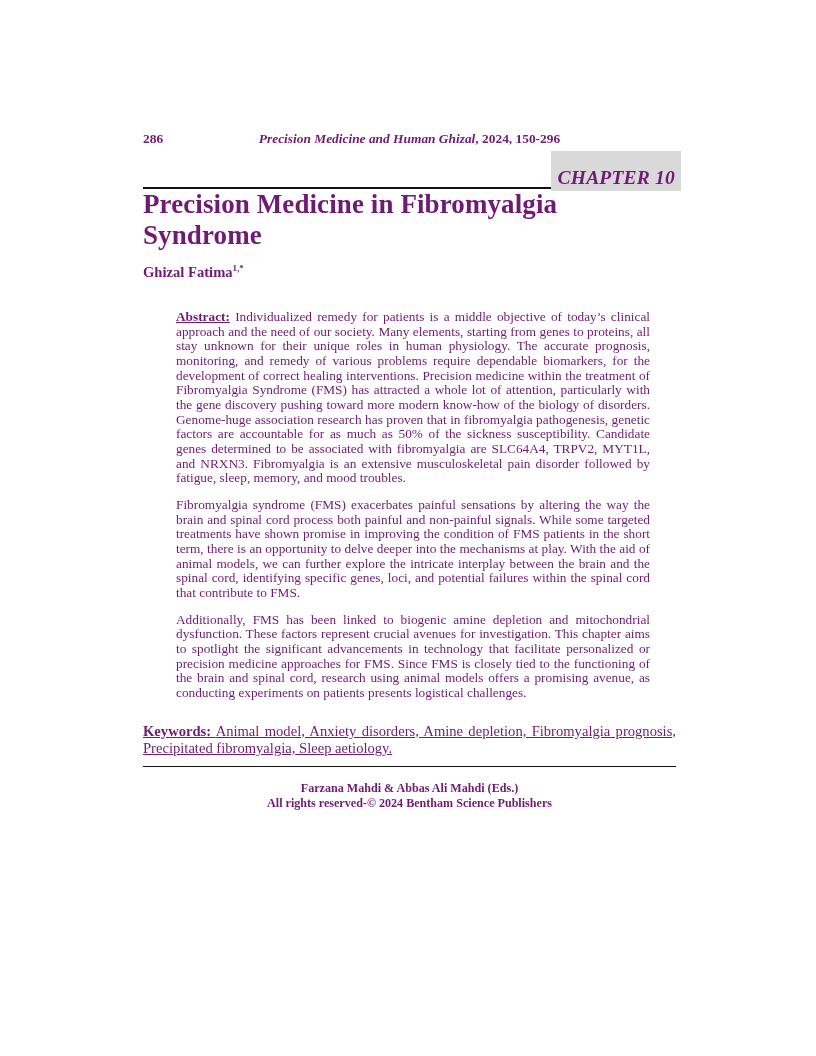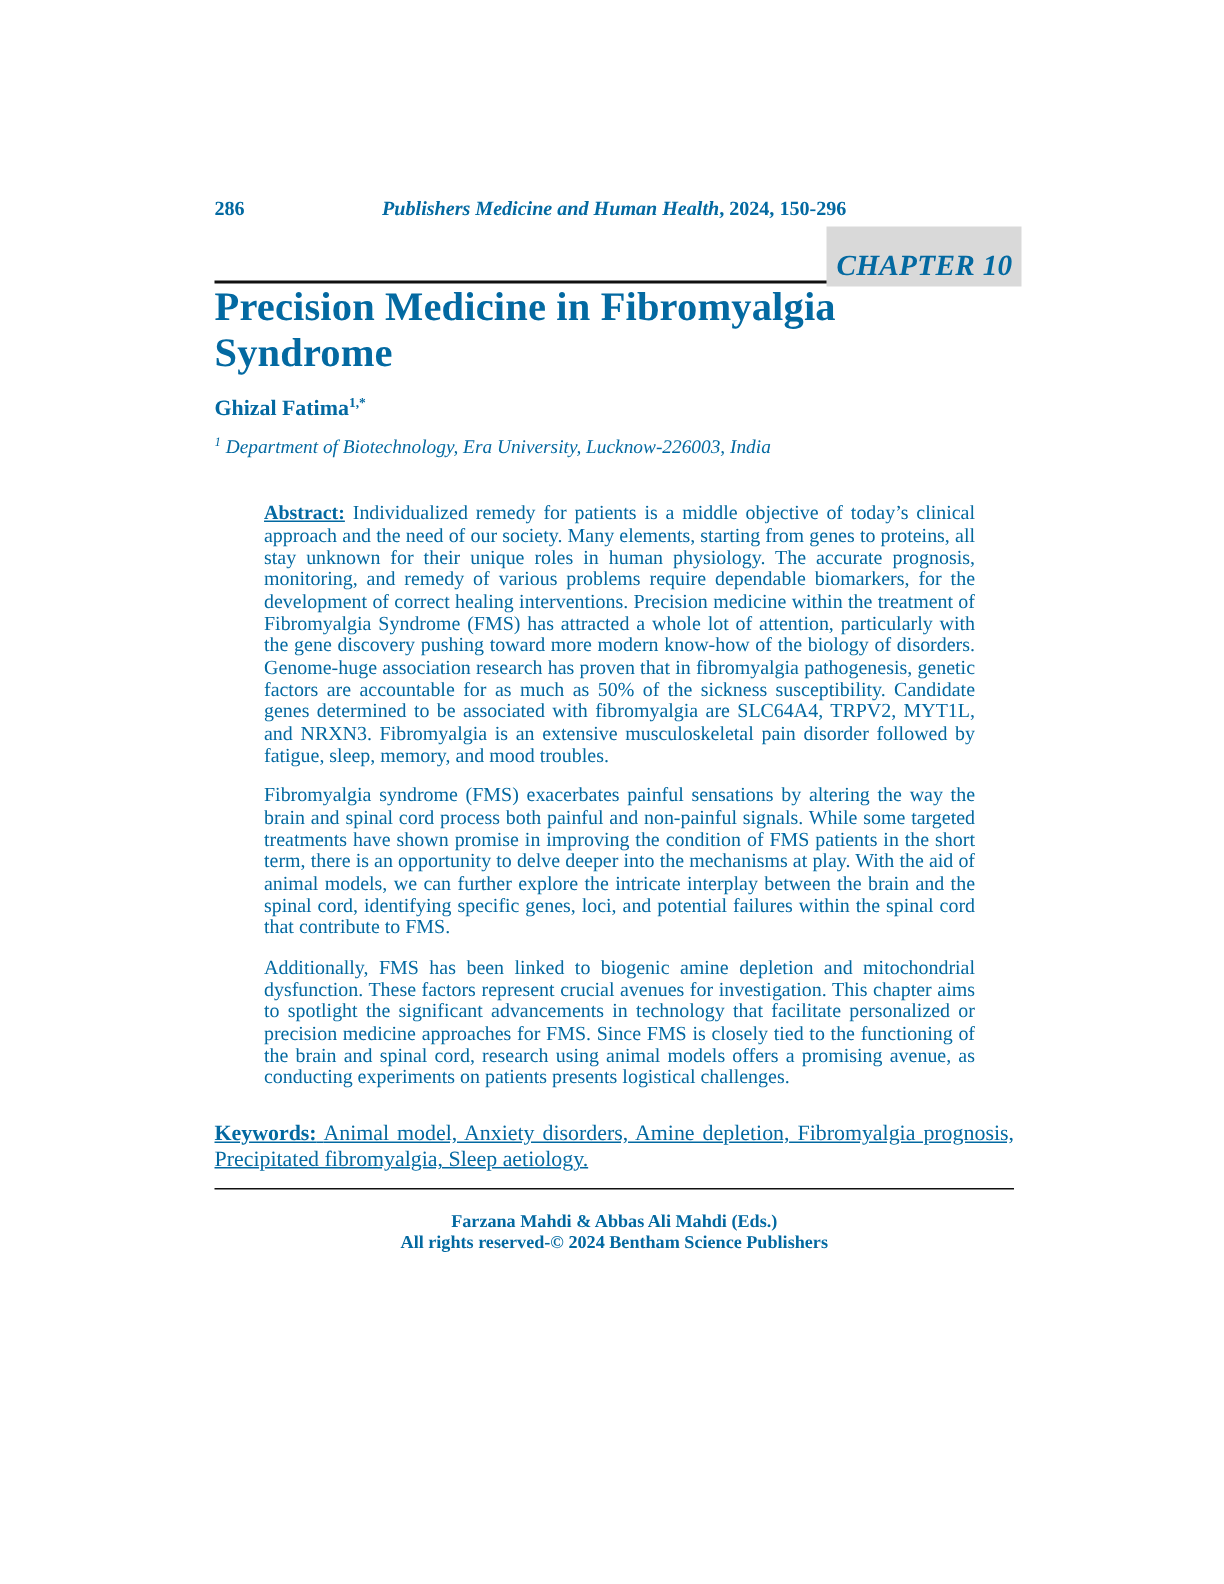--- a/index.html
+++ b/index.html
@@ -4,21 +4,21 @@
 <style>
   * { margin: 0; padding: 0; box-sizing: border-box; }
   html, body { background: #888; }
   .page {
     position: relative;
     width: 816px;
     height: 1056px;
     margin: 0 auto;
     background: #ffffff;
     font-family: "Liberation Serif", "DejaVu Serif", serif;
-    color: #0369a1;
+    color: #701a75;
     overflow: hidden;
   }
   .content {
     position: absolute;
     left: 143px;
     top: 0;
     width: 533px;
     padding-top: 131px;
   }
   
@@ -105,37 +105,34 @@
 </style>
 </head>
 <body>
 
 <div class="page">
   <div class="content">
 
     <div class="running-head">
       <span class="page-number">286</span>
       <div class="running-title">
-        <span class="it">Publishers Medicine and Human Health</span><span>, 2024, 150-296</span>
+        <span class="it">Precision Medicine and Human Ghizal</span><span>, 2024, 150-296</span>
       </div>
     </div>
 
     <div class="chapter-row">
       <span class="chapter-badge">CHAPTER 10</span>
     </div>
 
     <h1 class="chapter-title">Precision Medicine in Fibromyalgia Syndrome</h1>
 
     <div class="author-line">
       <span>Ghizal Fatima</span><sup>1,*</sup>
     </div>
 
-    <div class="affiliation">
-      <sup>1</sup> <span>Department of Biotechnology, Era University, Lucknow-226003, India</span>
-    </div>
 
     <div class="abstract">
       <p><span class="lbl">Abstract:</span> <span>Individualized remedy for patients is a middle objective of today’s clinical approach and the need of our society. Many elements, starting from genes to proteins, all stay unknown for their unique roles in human physiology. The accurate prognosis, monitoring, and remedy of various problems require dependable biomarkers, for the development of correct healing interventions. Precision medicine within the treatment of Fibromyalgia Syndrome (FMS) has attracted a whole lot of attention, particularly with the gene discovery pushing toward more modern know-how of the biology of disorders. Genome-huge association research has proven that in fibromyalgia pathogenesis, genetic factors are accountable for as much as 50% of the sickness susceptibility. Candidate genes determined to be associated with fibromyalgia are SLC64A4, TRPV2, MYT1L, and NRXN3. Fibromyalgia is an extensive musculoskeletal pain disorder followed by fatigue, sleep, memory, and mood troubles.</span></p>
       <p>Fibromyalgia syndrome (FMS) exacerbates painful sensations by altering the way the brain and spinal cord process both painful and non-painful signals. While some targeted treatments have shown promise in improving the condition of FMS patients in the short term, there is an opportunity to delve deeper into the mechanisms at play. With the aid of animal models, we can further explore the intricate interplay between the brain and the spinal cord, identifying specific genes, loci, and potential failures within the spinal cord that contribute to FMS.</p>
       <p>Additionally, FMS has been linked to biogenic amine depletion and mitochondrial dysfunction. These factors represent crucial avenues for investigation. This chapter aims to spotlight the significant advancements in technology that facilitate personalized or precision medicine approaches for FMS. Since FMS is closely tied to the functioning of the brain and spinal cord, research using animal models offers a promising avenue, as conducting experiments on patients presents logistical challenges.</p>
     </div>
 
     <div class="keywords">
       <span class="lbl">Keywords:</span> <span>Animal model, Anxiety disorders, Amine depletion, Fibromyalgia prognosis, Precipitated fibromyalgia, Sleep aetiology.</span>
     </div>

